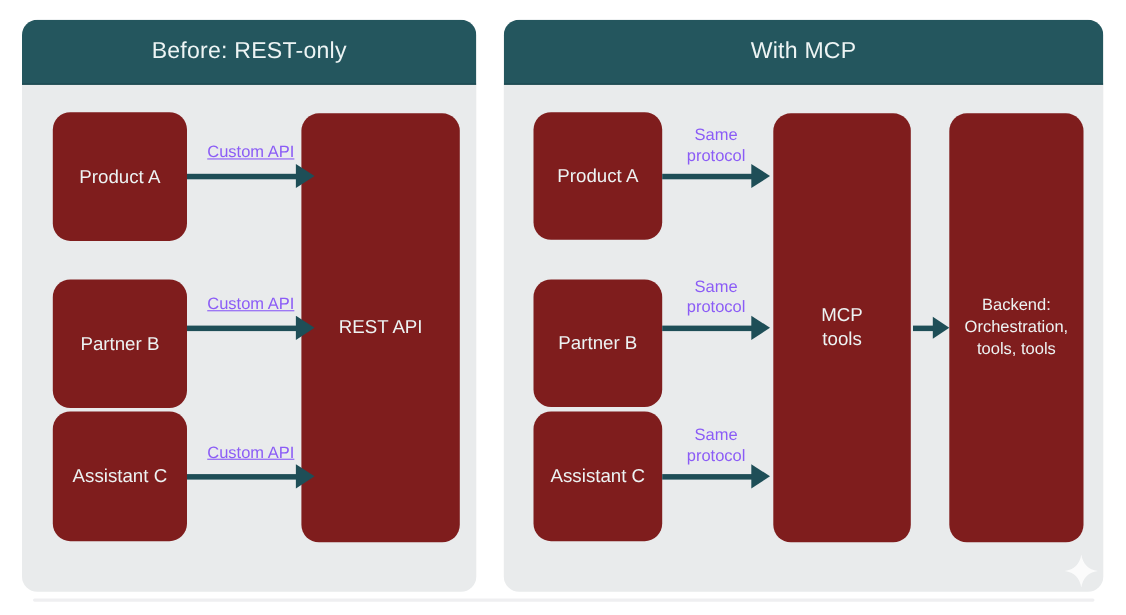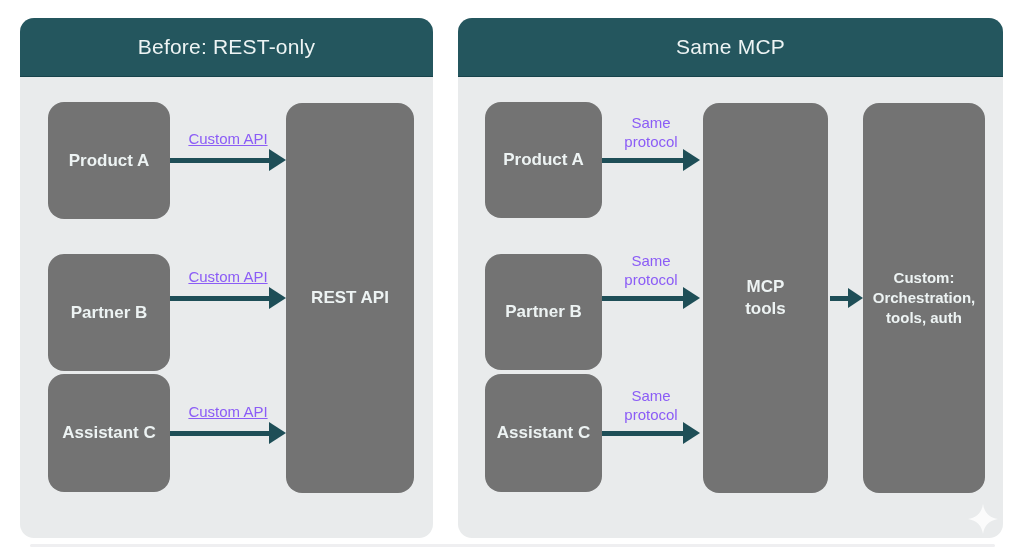--- a/index.html
+++ b/index.html
@@ -13,33 +13,33 @@
   }
   .panel-left{left:20px;width:413px;}
   .panel-right{left:458px;width:545px;}
   .panel-header{
     position:absolute;left:0;top:0;right:0;height:58px;
     background:#24565e;border-bottom:1px solid #17434b;
     display:flex;align-items:center;justify-content:center;
     color:#edf4f4;font-size:21px;font-weight:500;letter-spacing:.2px;
   }
   .node{
-    position:absolute;background:#737373;border-radius:16px;
+    position:absolute;background:#7f1d1d;border-radius:16px;
     display:flex;align-items:center;justify-content:center;
-    color:#edf3f3;font-size:17px;line-height:22px;text-align:center;font-weight:bold;
+    color:#edf3f3;font-size:17px;line-height:22px;text-align:center;
   }
   .node .wrap-narrow{display:inline-block;max-width:72px;}
   .node .wrap-backend{display:inline-block;max-width:112px;font-size:15px;line-height:20px;}
   .client{left:28px;width:122px;height:117px;}
   .panel-right .client{left:27px;width:117px;height:116px;}
   .c1{top:84px;}
   .c2{top:236px;}
   .c3{top:356px;height:118px !important;}
   .tall{top:85px;height:390px;}
-  .rest{left:266px;width:128px;}
+  .rest{left:254px;width:144px;}
   .mcp{left:245px;width:125px;}
   .backend{left:405px;width:122px;}
   .arrow{position:absolute;height:22px;}
   .arrow .shaft{
     position:absolute;left:0;right:15px;top:calc(50% - 2.5px);height:5px;background:#1e4e57;
   }
   .arrow .head{
     position:absolute;right:0;top:0;width:0;height:0;
     border-top:11px solid transparent;border-bottom:11px solid transparent;
     border-left:17px solid #1e4e57;
@@ -107,39 +107,39 @@
 
     <div class="alabel alabel-left ly3-left">Custom API</div>
     <div class="arrow a-left ay3">
       <div class="shaft"></div>
       <div class="head"></div>
     </div>
   </div>
 
   <div class="panel panel-right">
     <div class="panel-header">
-      <span>Same MCP</span>
+      <span>With MCP</span>
     </div>
 
     <div class="node client c1">
       <span>Product A</span>
     </div>
     <div class="node client c2">
       <span>Partner B</span>
     </div>
     <div class="node client c3">
       <span>Assistant C</span>
     </div>
 
     <div class="node tall mcp">
       <span class="wrap-narrow">MCP tools</span>
     </div>
 
     <div class="node tall backend">
-      <span class="wrap-backend">Custom: Orchestration, tools, auth</span>
+      <span class="wrap-backend">Backend: Orchestration, tools, tools</span>
     </div>
 
     <div class="alabel alabel-right ly1-right">
       <span class="wrap">Same protocol</span>
     </div>
     <div class="arrow a-right ay1">
       <div class="shaft"></div>
       <div class="head"></div>
     </div>
 

